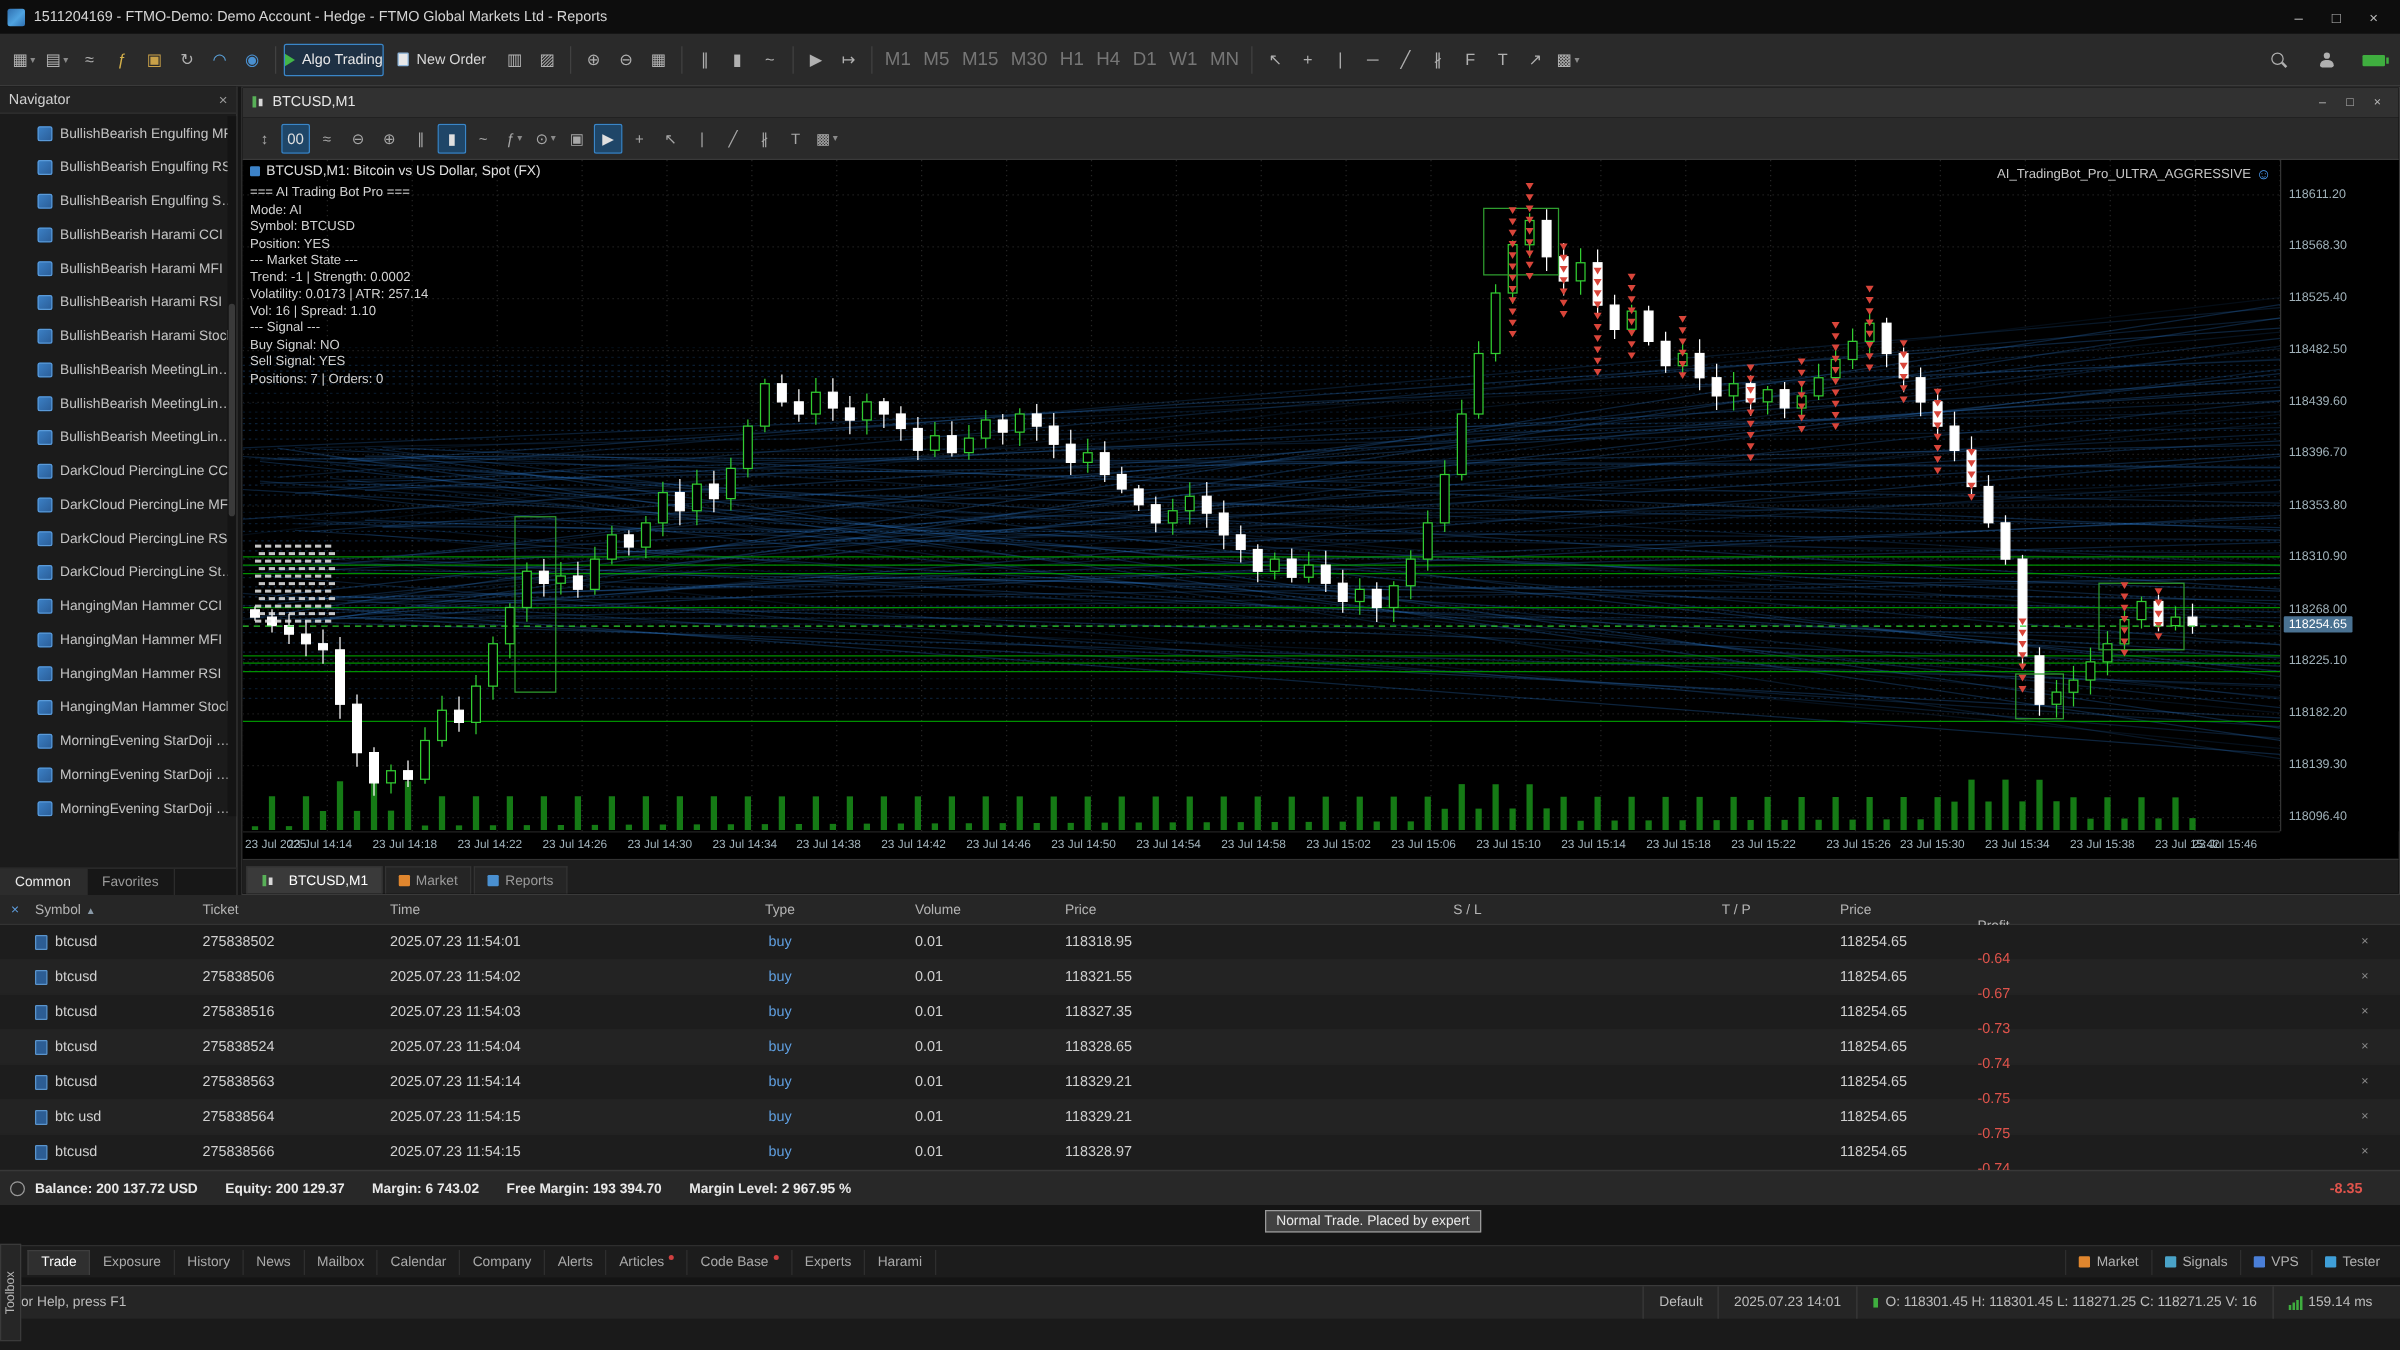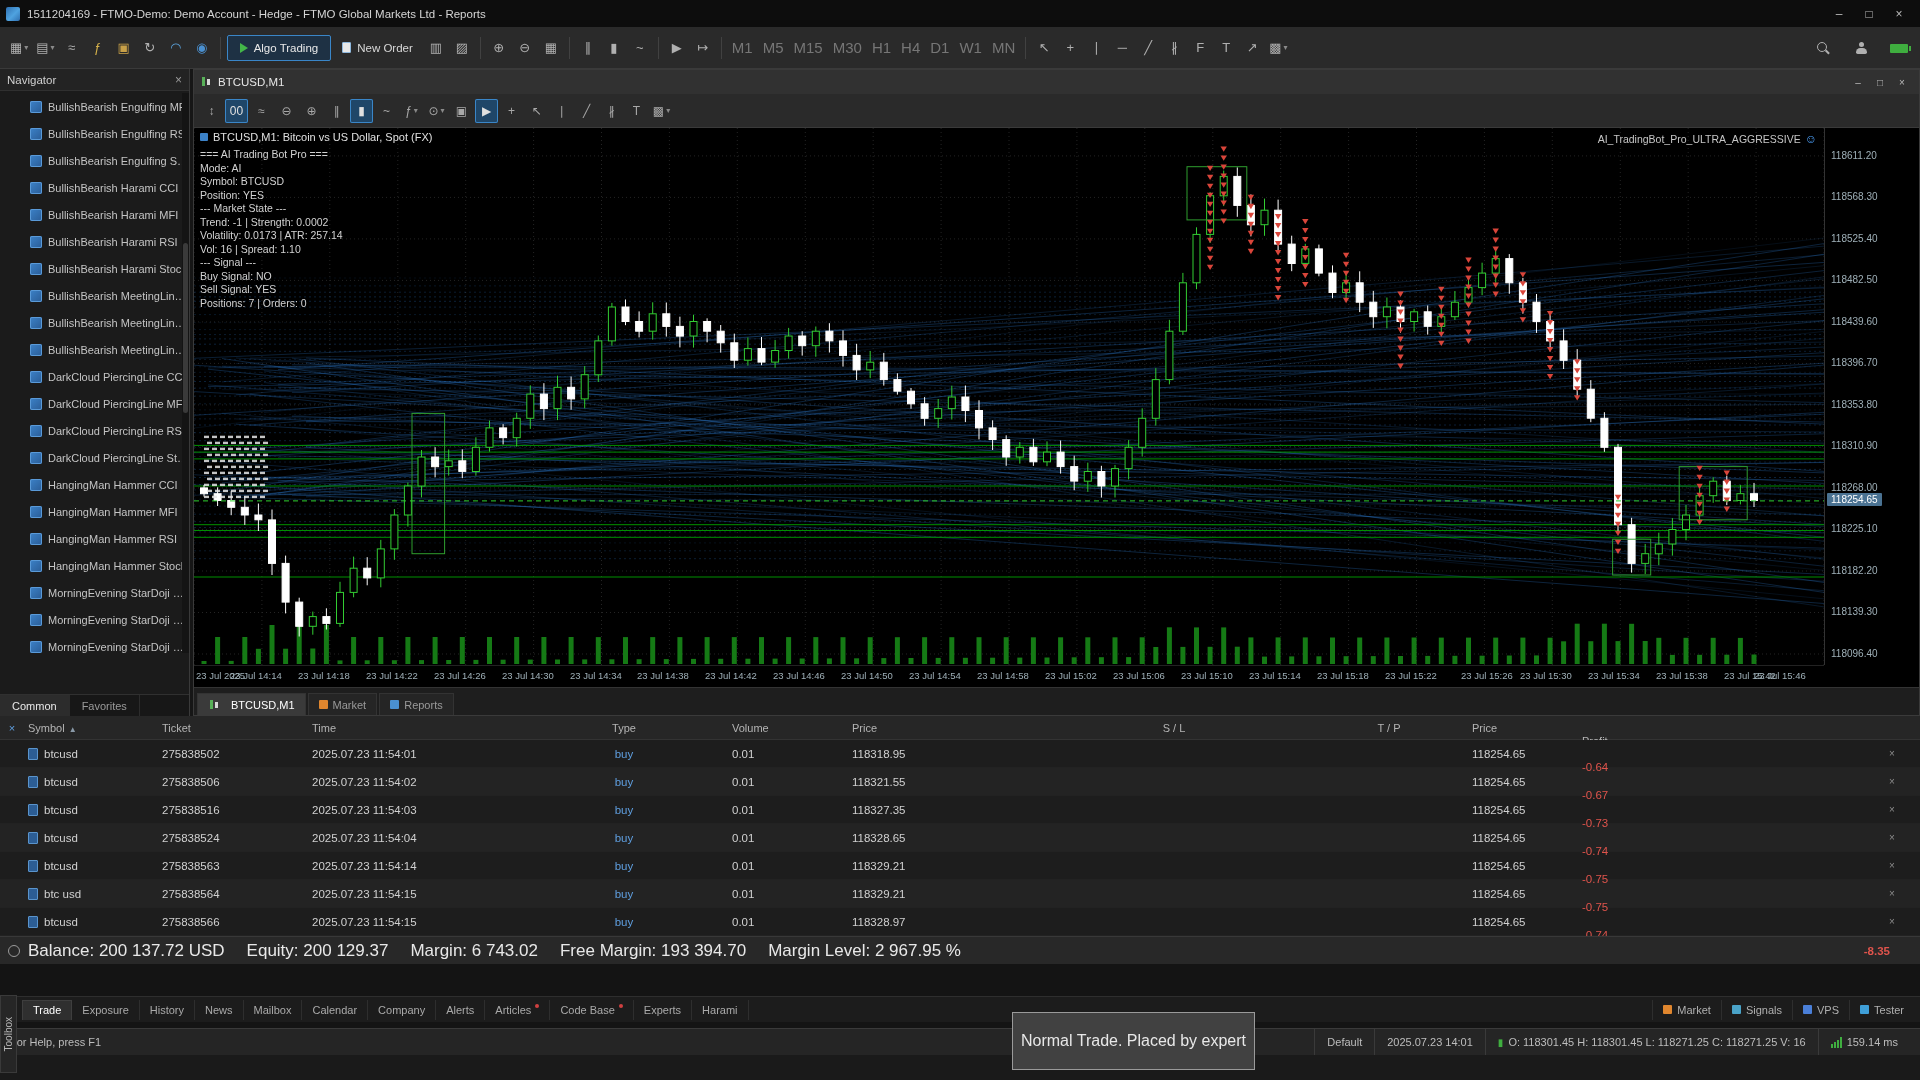--- a/index.html
+++ b/index.html
@@ -16,21 +16,21 @@
   .wc{width:30px;height:20px;display:flex;align-items:center;justify-content:center;color:#b8b8b8;font-size:12px;}
   
   .menubar{height:25px;background:#1f1f1f;display:flex;align-items:center;padding-left:4px;flex:0 0 auto;border-bottom:1px solid #101010;}
   .menu-item{padding:0 10px;font-size:11.5px;color:#cfcfcf;height:100%;display:flex;align-items:center;}
   
   .toolbar{height:42px;background:#2a2a2a;border-bottom:1px solid #3a3a3a;display:flex;align-items:center;padding:0 6px;flex:0 0 auto;position:relative;}
   .tb-btn{height:26px;min-width:24px;display:flex;align-items:center;justify-content:center;margin:0 1px;border-radius:2px;color:#b0b0b0;padding:0 3px;}
   .tb-glyph{font-size:13px;line-height:1;}
   .tb-caret{font-size:8px;color:#8a8a8a;margin-left:2px;}
   .tb-sep{width:1px;height:22px;background:#414141;margin:0 5px;}
-  .algo-btn{border:1px solid #3a86c8;background:#1e3144;padding:0 12px;color:#e8e8e8;font-size:11.5px;gap:6px;}
+  .algo-btn{border:1px solid #3a86c8;background:#1e3144;padding:0 0;color:#e8e8e8;font-size:11.5px;gap:6px;}
   .algo-play{width:0;height:0;border-top:5px solid transparent;border-bottom:5px solid transparent;border-left:8px solid #43b649;}
   .order-btn{padding:0 9px;font-size:11.5px;color:#d8d8d8;gap:6px;}
   .order-ico{width:9px;height:11px;background:#e8e8e8;border:1px solid #8fb8dd;border-radius:1px;}
   .tb-tf{font-size:15px;color:#767676;padding:0 5px;}
   .tb-right{position:absolute;right:8px;top:0;height:42px;display:flex;align-items:center;gap:12px;}
   .search-ico{position:relative;width:13px;height:13px;display:inline-block;}
   .search-ico::before{content:"";position:absolute;left:0;top:0;width:8px;height:8px;border:1.5px solid #b0b0b0;border-radius:50%;}
   .search-ico::after{content:"";position:absolute;left:8px;top:9px;width:5px;height:1.6px;background:#b0b0b0;transform:rotate(45deg);}
   .profile-ico{position:relative;width:13px;height:13px;display:inline-block;}
   .profile-ico::before{content:"";position:absolute;left:4px;top:0;width:5px;height:5px;border-radius:50%;background:#b0b0b0;}
@@ -105,41 +105,41 @@
   .c8{width:150px;flex:0 0 150px;}
   .c9{width:110px;flex:0 0 110px;}
   .c10{width:306px;flex:0 0 306px;margin-top:26px;}
   .c11{width:24px;flex:0 0 24px;color:#8a8a8a;font-size:10px;text-align:center;}
   .sym-cell{display:flex;align-items:center;gap:6px;}
   .row-ico{width:10px;height:12px;background:#2c5d94;border:1px solid #5a94cc;border-radius:1px;flex:0 0 10px;}
   .type-buy{color:#5f9fe0;}
   .profit-neg{color:#e0544c;}
   .balance-row{height:28px;background:#282828;border-top:1px solid #383838;display:flex;align-items:center;padding-left:8px;flex:0 0 auto;}
   .bal-ico{width:12px;height:12px;border:1.5px solid #9a9a9a;border-radius:50%;margin-right:8px;flex:0 0 12px;}
-  .bal-seg{font-size:17px;font-weight:normal;color:#e8e8e8;margin-right:22px;white-space:nowrap;}
+  .bal-seg{font-size:11px;font-weight:bold;color:#e8e8e8;margin-right:22px;white-space:nowrap;}
   .bal-total{margin-left:auto;margin-right:30px;font-size:11.5px;font-weight:bold;color:#e0544c;}
   .hscroll-gap{flex:0 0 32px;background:#141414;}
   
   .panel-tabs{flex:0 0 26px;background:#1c1c1c;border-top:1px solid #2e2e2e;display:flex;align-items:center;padding-left:22px;}
   .p-tab{height:20px;display:flex;align-items:center;padding:0 10px;font-size:11px;color:#aaa;border-right:1px solid #2e2e2e;position:relative;}
   .p-tab.active{background:#2f2f2f;color:#fff;border:1px solid #3e3e3e;border-bottom:none;}
   .p-dot{width:4px;height:4px;background:#d04040;border-radius:50%;margin-left:4px;margin-bottom:7px;}
   .p-right{margin-left:auto;display:flex;align-items:center;margin-right:6px;}
   .pr-tab{display:flex;align-items:center;gap:5px;padding:0 10px;font-size:11px;color:#b0b0b0;border-left:1px solid #2e2e2e;height:20px;}
   .gap2{flex:0 0 6px;background:#141414;}
   
   .statusbar{flex:0 0 27px;background:#252525;border-top:1px solid #3a3a3a;display:flex;align-items:center;padding:0 10px;}
   .sb-left{font-size:11px;color:#bdbdbd;}
   .sb-right{margin-left:auto;display:flex;align-items:center;height:100%;}
   .sb-seg{font-size:11px;color:#bdbdbd;padding:0 12px;border-left:1px solid #3a3a3a;height:100%;display:flex;align-items:center;gap:5px;white-space:nowrap;}
   .mini-candle{color:#3fae3f;font-size:10px;}
   .lat-bars{display:inline-flex;align-items:flex-end;gap:1px;height:11px;}
   .lat-bars i{display:block;width:2px;background:#3fae3f;}
   
-  .tooltip{position:absolute;left:1012px;top:1012px;background:#414141;border:1px solid #9a9a9a;color:#e8e8e8;font-size:16px;padding:19px 8px;z-index:60;white-space:nowrap;}
+  .tooltip{position:absolute;left:1012px;top:968px;background:#414141;border:1px solid #9a9a9a;color:#e8e8e8;font-size:11px;padding:2px 8px;z-index:60;white-space:nowrap;}
   .toolbox-vtab{position:absolute;left:0;top:995px;width:17px;height:78px;background:#262626;border:1px solid #3a3a3a;z-index:55;display:flex;align-items:center;justify-content:center;}
   .toolbox-vtab span{writing-mode:vertical-rl;transform:rotate(180deg);font-size:10px;color:#b8b8b8;}
 </style>
 </head>
 <body>
 
 <div class="app">
 
   <div class="titlebar">
     <span class="app-ico"></span>

